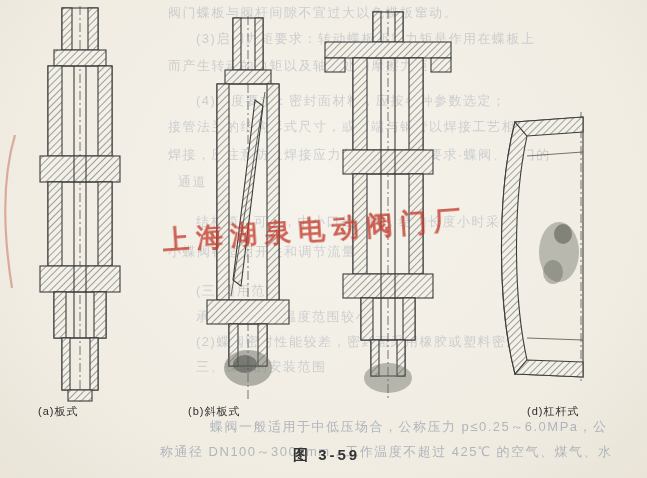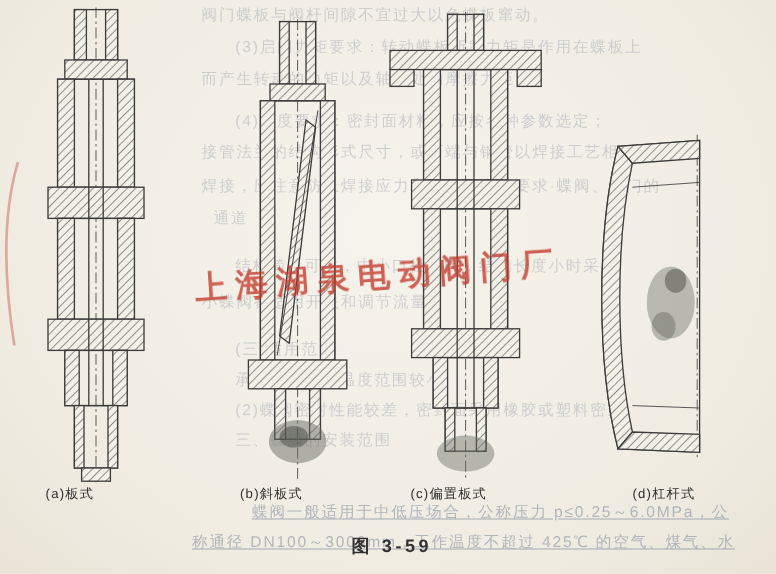--- a/index.html
+++ b/index.html
@@ -9,21 +9,21 @@
     position:relative; width:647px; height:478px;
     background:#f3f0e8;
     background-image: radial-gradient(ellipse at 50% 40%, #f6f3ec 0%, #f0ece2 70%, #e9e4d7 100%);
     font-family:"Liberation Sans", sans-serif;
   }
   .bleed span {
     position:absolute; white-space:nowrap;
     color:#97a0ad; opacity:.42; font-size:13px; letter-spacing:1.5px;
     filter: blur(.4px);
   }
-  .bleed span.darker { opacity:.62; color:#8a94a4;text-decoration:underline; }
+  .bleed span.darker { opacity:.62; color:#8a94a4; }
   .fig { position:absolute; }
   svg { display:block; }
   .fig-label {
     position:absolute; font-size:11px; color:#2e2e2e; letter-spacing:1px;
     white-space:nowrap;
   }
   .watermark {
     position:absolute; left:162px; top:212px;
     color:#c2392b; font-size:27px; font-weight:bold;
     letter-spacing:7px; white-space:nowrap;
@@ -165,21 +165,20 @@
         <line x1="96" y1="40" x2="40" y2="44" stroke-width="0.7"></line>
         <line x1="96" y1="228" x2="40" y2="226" stroke-width="0.7"></line>
       </g>
       <ellipse cx="72" cy="140" rx="20" ry="30" fill="#75786e" opacity="0.45"></ellipse>
       <ellipse cx="76" cy="122" rx="9" ry="10" fill="#53564b" opacity="0.55"></ellipse>
       <ellipse cx="66" cy="160" rx="10" ry="12" fill="#5d6055" opacity="0.4"></ellipse>
     </svg>
   </div>
 
   <span class="fig-label" style="left:38px;top:404px">(a)板式</span>
-  <span class="fig-label" style="left:200px;top:404px">(b)斜板式</span>
-  <span class="fig-label" style="left:342px;top:404px">(c)偏置板式</span>
+  <span class="fig-label" style="left:188px;top:404px">(b)斜板式</span>
   <span class="fig-label" style="left:527px;top:404px">(d)杠杆式</span>
 
   <div class="watermark">上海湖泉电动阀门厂</div>
 
   <div class="caption">图 3-59</div>
 
 </div>
 
 </body></html>

